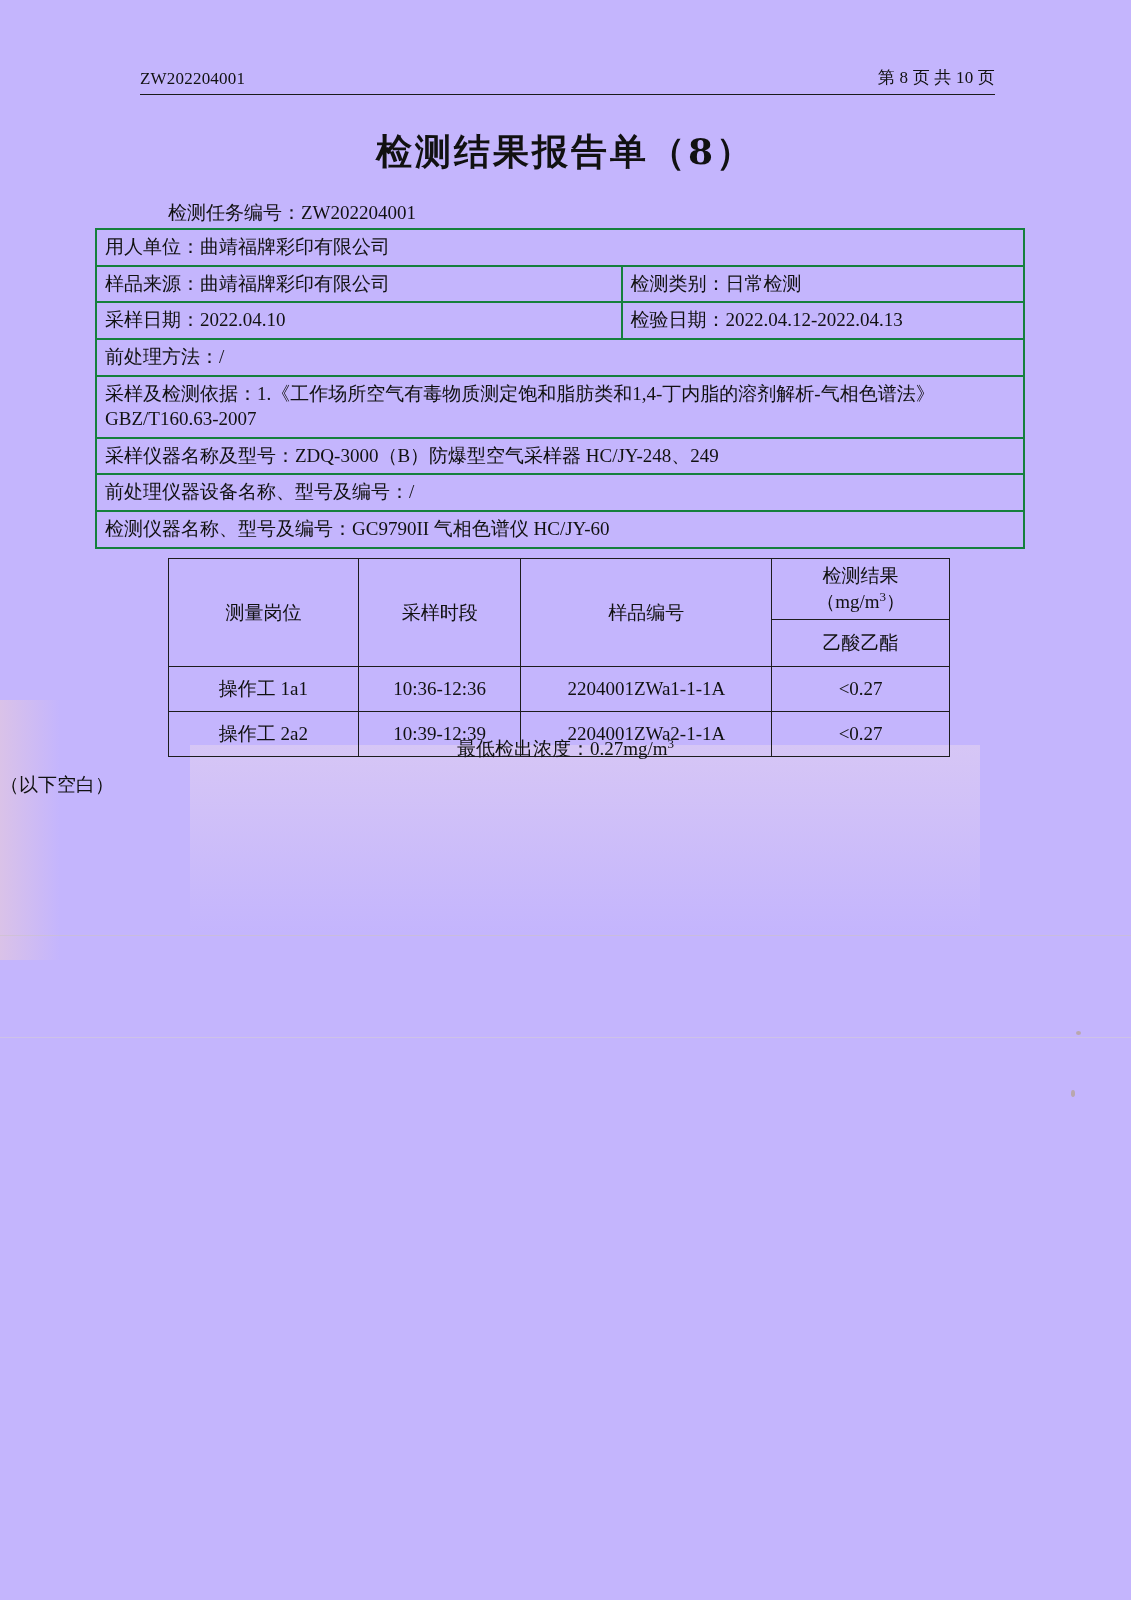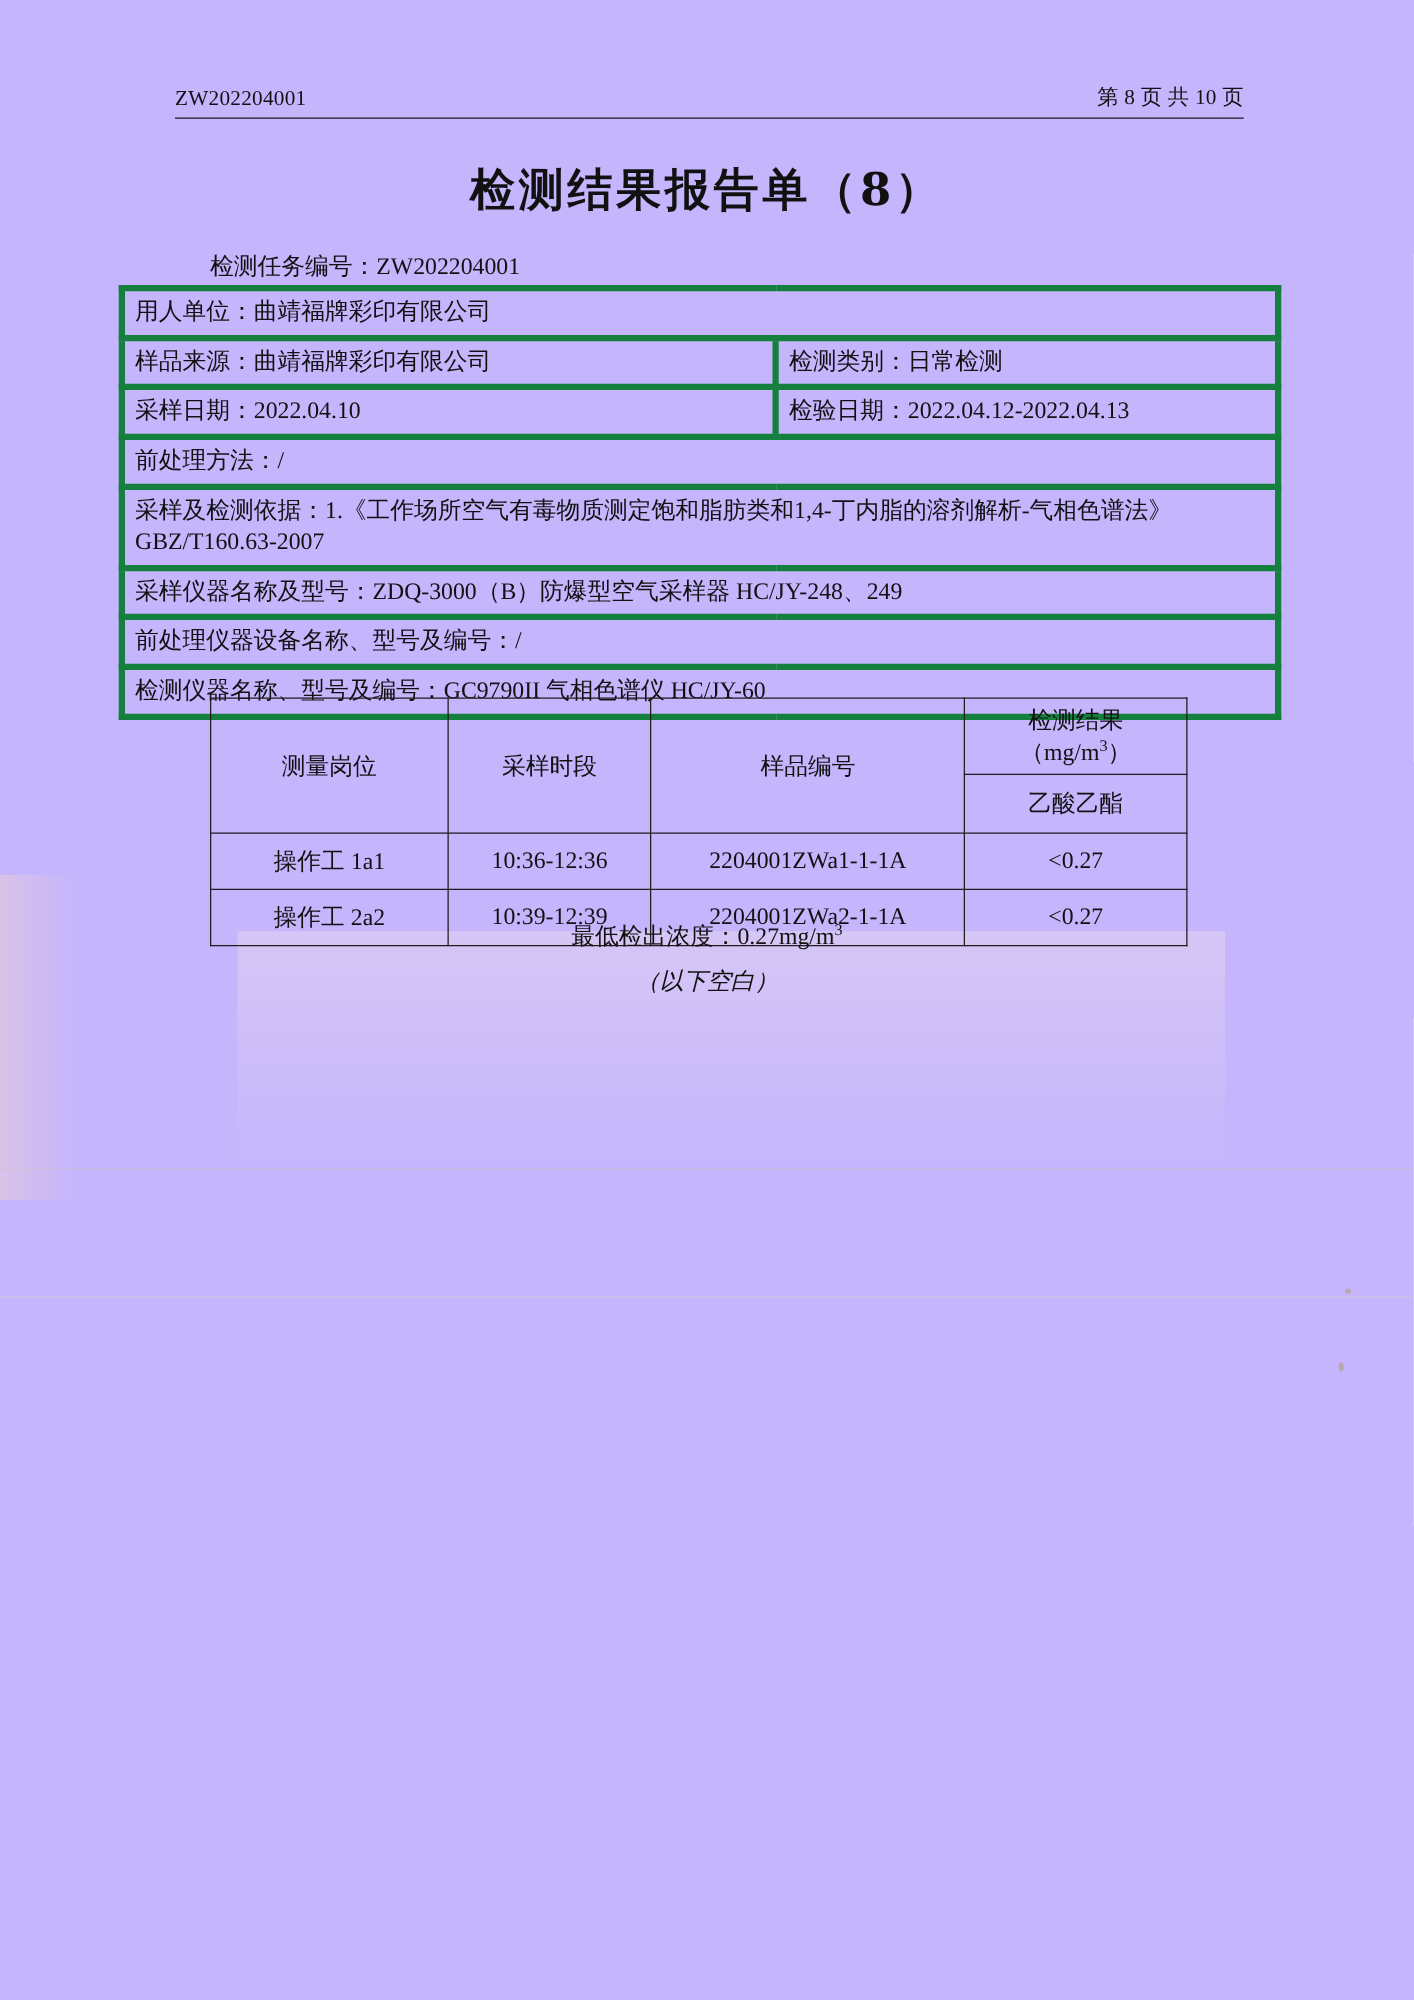--- a/index.html
+++ b/index.html
@@ -94,21 +94,21 @@
 
   
   .info-table {
     position: absolute;
     left: 95px; top: 228px;
     width: 930px;
     border-collapse: collapse;
     font-size: 19px;
   }
   .info-table td {
-    border: 5px solid #15803d;
+    border: 2px solid #15803d;
     padding: 4px 8px 5px 8px;
     line-height: 1.35;
     vertical-align: top;
   }
   .info-table td.left { width: 530px; }
   .info-table td.right { width: 400px; }
   .info-table td.full { }
   .wrap-cell { line-height: 1.45; }
 
   
@@ -137,23 +137,22 @@
     position: absolute;
     left: 0; top: 736px;
     width: 1131px;
     text-align: center;
     font-size: 19px;
   }
   .note-blank {
     position: absolute;
     left: 0; top: 772px;
     width: 1131px;
-    text-align: center;
-    font-size: 19px;
-    font-style: italic;
+    text-align: left;
+    font-size: 19px;
   }
 </style>
 </head>
 <body>
 
 <div class="page">
 
   <div class="scan-tint-left"></div>
   <div class="scan-tint-mid"></div>
   <div class="scan-line"></div>

